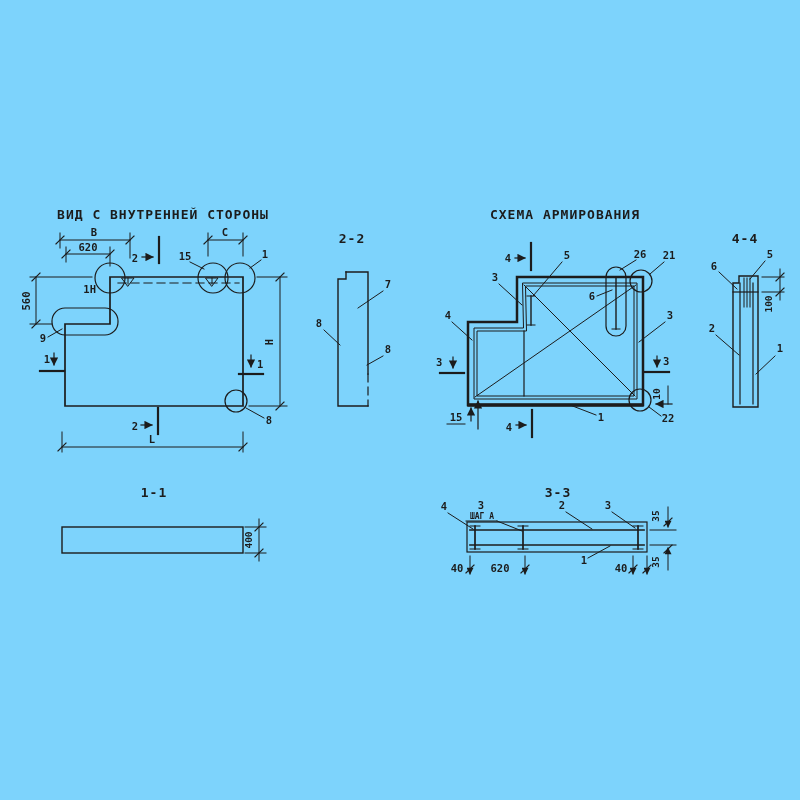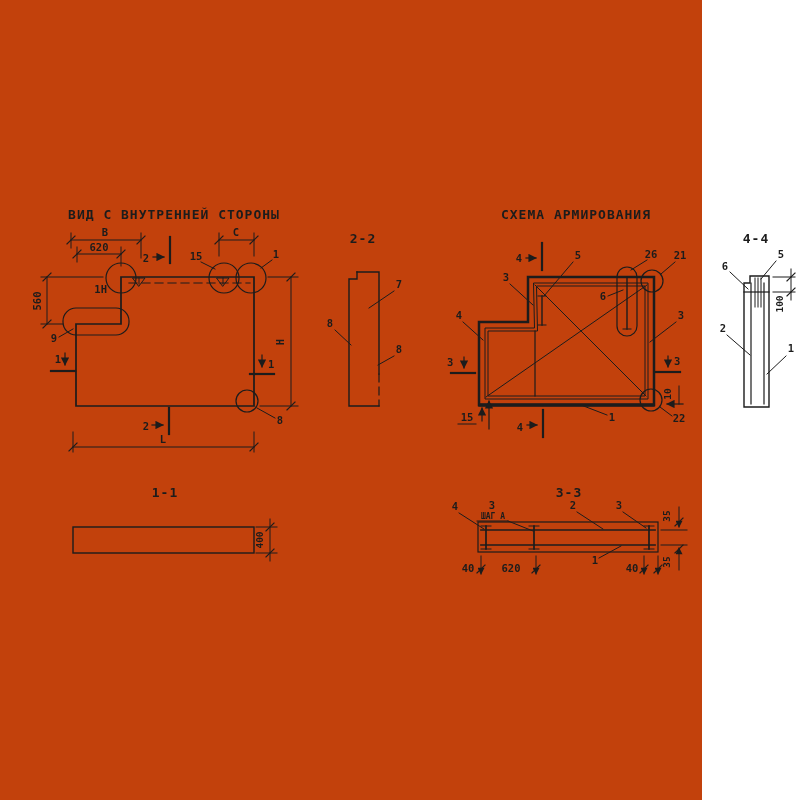--- a/index.html
+++ b/index.html
@@ -1,16 +1,16 @@
 <!DOCTYPE html>
 <html><head>
 <meta charset="utf-8">
 <style>
   html,body{margin:0;padding:0;background:#ffffff;width:800px;height:800px;overflow:hidden;}
-  .sheet{width:691px;height:800px;background:#c2410c;position:relative;padding-left:11px;}
+  .sheet{width:800px;height:800px;background:#7dd3fc;position:relative;}
   svg{display:block;}
   svg line, svg path, svg rect, svg circle{stroke:#1c1c1c;fill:none;stroke-linecap:square;}
   .s1{stroke-width:1;}
   .s12{stroke-width:1.2;}
   .s14{stroke-width:1.4;}
   .s16{stroke-width:1.7;}
   .s2{stroke-width:2.2;}
   .s24{stroke-width:2.5;}
   .s35{stroke-width:3.4;}
   .tick{stroke-width:1.2;}

